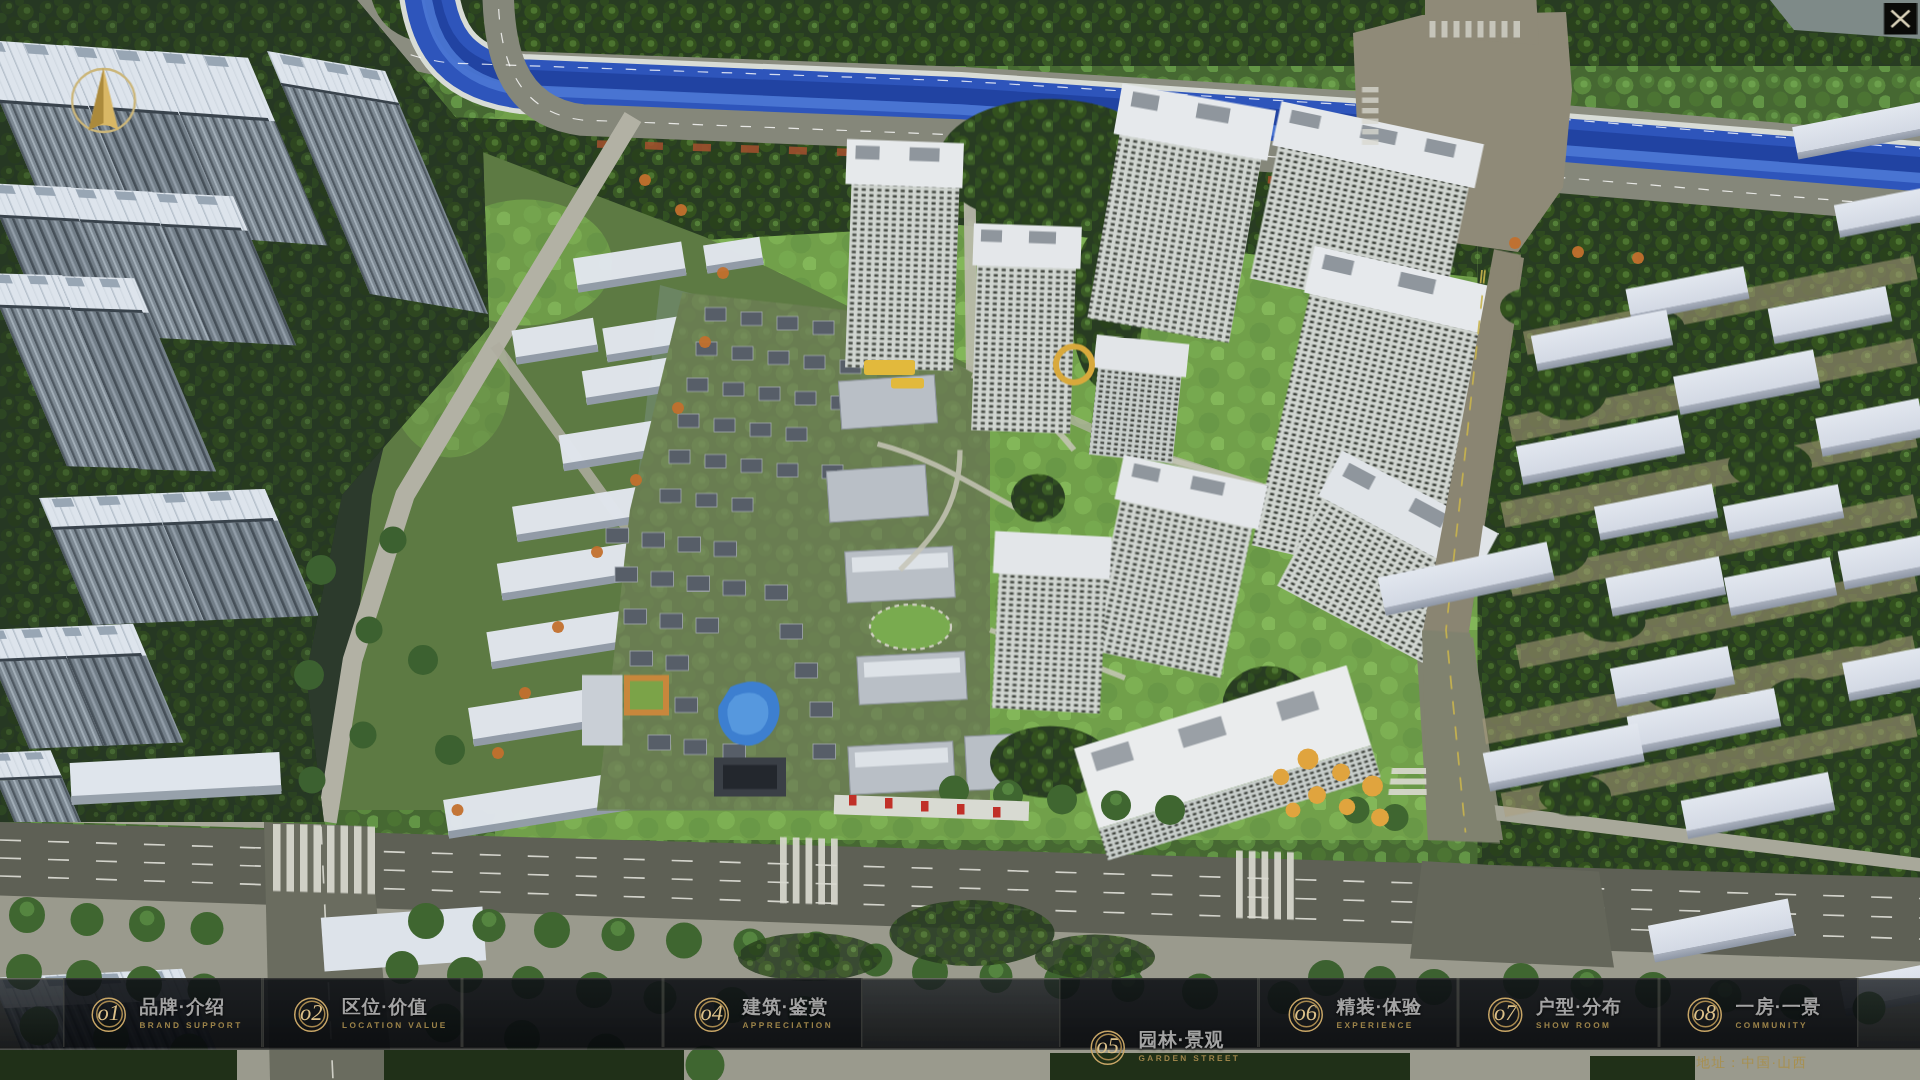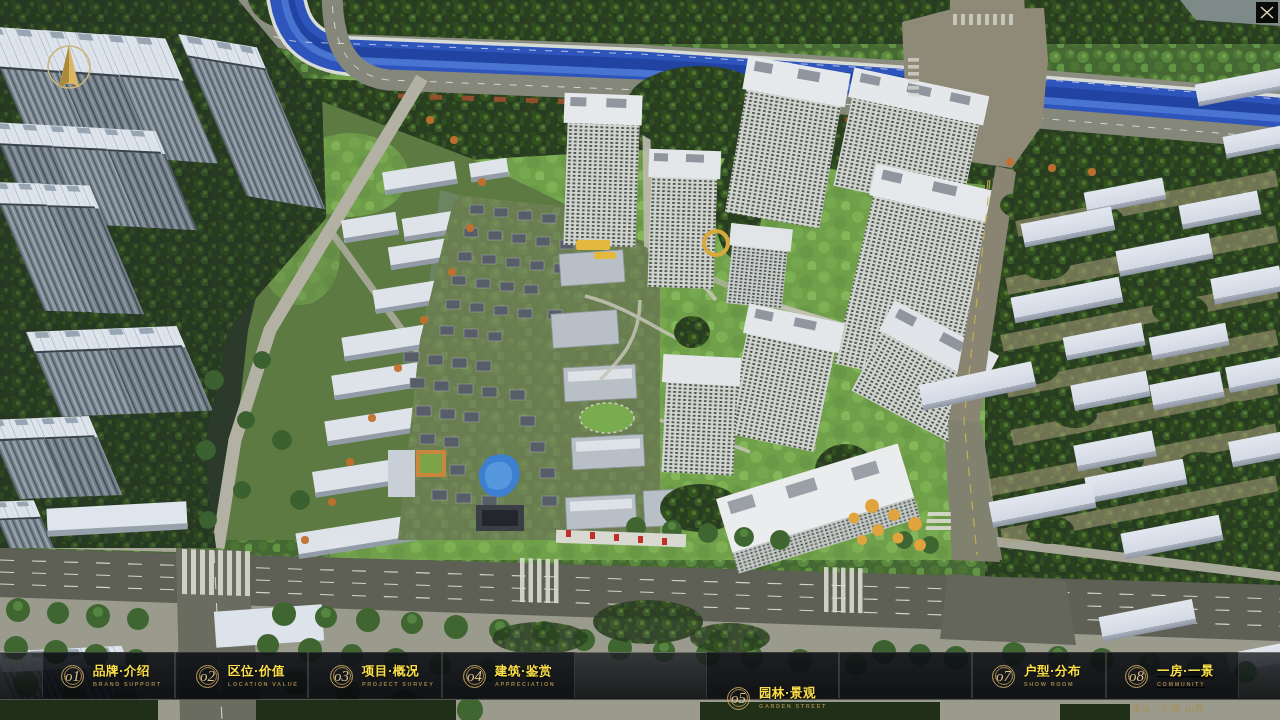--- a/index.html
+++ b/index.html
@@ -14,21 +14,21 @@
   .navitem{position:absolute;top:653px;height:46px;display:flex;align-items:center;}
   .navblock{position:absolute;top:652px;height:46px;background:rgba(6,8,11,.5);
     border-left:1px solid rgba(140,140,125,.28);border-right:1px solid rgba(140,140,125,.28);box-sizing:border-box;}
   .ncirc{position:relative;width:23px;height:23px;border-radius:50%;
     border:1.4px solid #c7a566;box-sizing:border-box;flex:0 0 auto;}
   .ncirc:after{content:"";position:absolute;left:1.5px;top:1.5px;right:1.5px;bottom:1.5px;
     border-radius:50%;border:1px solid #a8894f;}
   .nnum{position:absolute;left:0;top:0;width:100%;height:100%;display:flex;align-items:center;justify-content:center;
     font-family:"Liberation Serif",serif;font-style:italic;color:#dcc089;font-size:15px;line-height:1;}
   .ntxt{margin-left:9px;display:flex;flex-direction:column;}
-  .ncn{color:#fde047;font-size:12.5px;font-weight:bold;letter-spacing:.6px;line-height:15px;white-space:nowrap;
+  .ncn{color:#a3a3a3;font-size:12.5px;font-weight:bold;letter-spacing:.6px;line-height:15px;white-space:nowrap;
     text-shadow:0 1px 2px rgba(0,0,0,.8);}
   .nen{color:#9c8349;font-size:5.5px;letter-spacing:1.6px;line-height:7px;margin-top:2px;white-space:nowrap;
     font-weight:bold;}
   #logopanel{position:absolute;left:575px;top:637px;width:131px;height:76px;
     background:linear-gradient(180deg,#27313d 0%,#0c1118 55%,#080b10 100%);
     border:1px solid #5d5f55;box-sizing:border-box;}
   #logopanel .inner{position:absolute;left:4px;top:4px;right:4px;bottom:4px;
     border:1px solid rgba(150,140,110,.45);}
   #addr{position:absolute;left:1131px;top:702px;color:#a8904f;font-size:9px;letter-spacing:1px;}
 </style>
@@ -749,57 +749,57 @@
 </div>
 <div class="navitem" style="left:196px;">
   <div class="ncirc">
         <div class="nnum">o2</div>
       </div>
   <div class="ntxt">
         <div class="ncn">区位·价值</div>
         <div class="nen">LOCATION VALUE</div>
       </div>
 </div>
-<div class="navitem" style="left:330px;">
-  <div class="ncirc">
-        <div class="nnum">o3</div>
-      </div>
-  <div class="ntxt">
-        <div class="ncn">项目·概况</div>
-        <div class="nen">PROJECT SURVEY</div>
-      </div>
-</div>
 <div class="navitem" style="left:463px;">
   <div class="ncirc">
         <div class="nnum">o4</div>
       </div>
   <div class="ntxt">
         <div class="ncn">建筑·鉴赏</div>
         <div class="nen">APPRECIATION</div>
       </div>
 </div>
 <div class="navitem" style="left:727px;margin-top:22px;">
   <div class="ncirc">
         <div class="nnum">o5</div>
       </div>
   <div class="ntxt">
         <div class="ncn">园林·景观</div>
         <div class="nen">GARDEN STREET</div>
       </div>
 </div>
+<div class="navitem" style="left:859px;">
+  <div class="ncirc">
+        <div class="nnum">o6</div>
+      </div>
+  <div class="ntxt">
+        <div class="ncn">精装·体验</div>
+        <div class="nen">EXPERIENCE</div>
+      </div>
+</div>
 <div class="navitem" style="left:992px;">
   <div class="ncirc">
         <div class="nnum">o7</div>
       </div>
   <div class="ntxt">
         <div class="ncn">户型·分布</div>
         <div class="nen">SHOW ROOM</div>
       </div>
 </div>
-<div class="navitem" style="left:1125px;text-decoration:underline;">
+<div class="navitem" style="left:1125px;">
   <div class="ncirc">
         <div class="nnum">o8</div>
       </div>
   <div class="ntxt">
         <div class="ncn">一房·一景</div>
         <div class="nen">COMMUNITY</div>
       </div>
 </div>
 <div id="addr">地址：中国·山西</div>
 </div>

